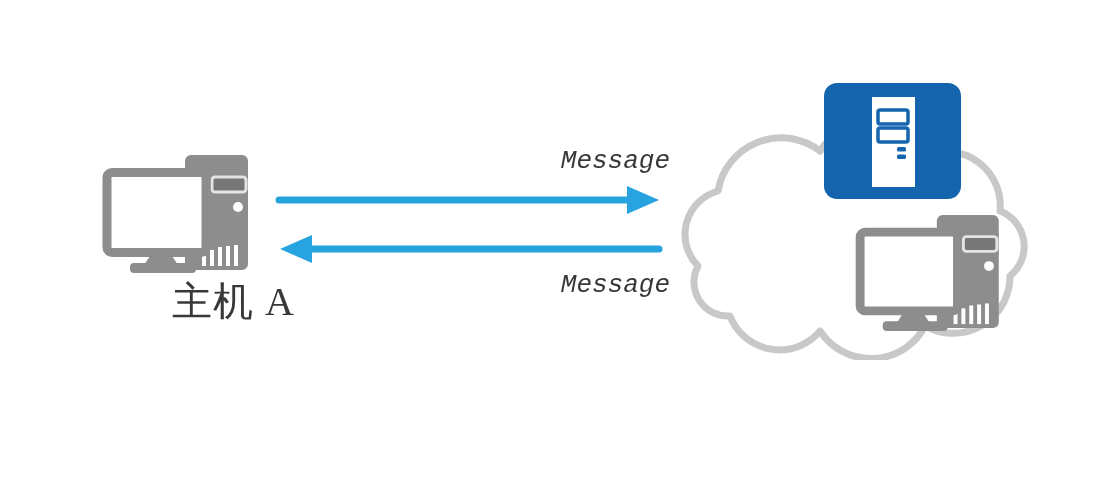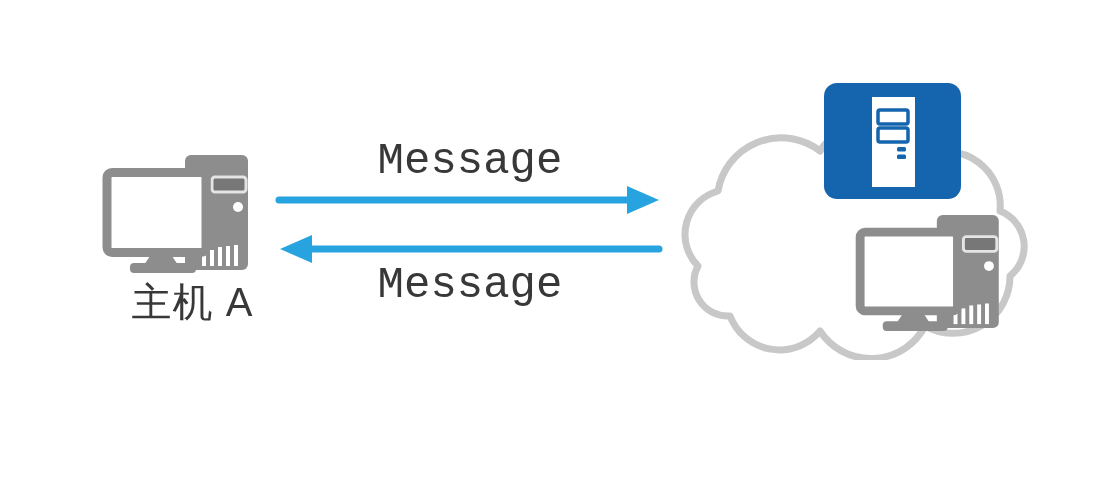--- a/index.html
+++ b/index.html
@@ -15,36 +15,37 @@
     width: 1100px;
     height: 477px;
     background: #ffffff;
     overflow: hidden;
     font-family: "Liberation Sans", sans-serif;
   }
   .abs { position: absolute; }
 
   .host-label {
     left: 90px; top: 280px; width: 205px;
-    text-align: center;
-    font-family: Liberation Sans, sans-serif;
+    text-align: right;
+    font-family: Liberation Serif, serif;
     font-size: 40px;
     line-height: 44px;
     color: var(--label-text);
     letter-spacing: 1px;
     white-space: nowrap;
   }
   .msg-label {
     left: 270px; width: 400px;
-    text-align: center;
+    text-align: right;
     font-family: "Liberation Mono", "DejaVu Sans Mono", monospace;
-    font-size: 44px;
+    font-size: 26px;
     line-height: 38px;
     color: var(--label-text);
     white-space: nowrap;
+    font-style: italic;
   }
   .msg-top { top: 142px; }
   .msg-bottom { top: 266px; }
 
   .arrows-svg { left: 275px; top: 185px; }
   .arrow-line { stroke: var(--arrow-blue); stroke-width: 7; stroke-linecap: round; }
   .arrow-head { fill: var(--arrow-blue); }
 
   .cloud-svg { left: 670px; top: 112px; }
   .cloud-path {

